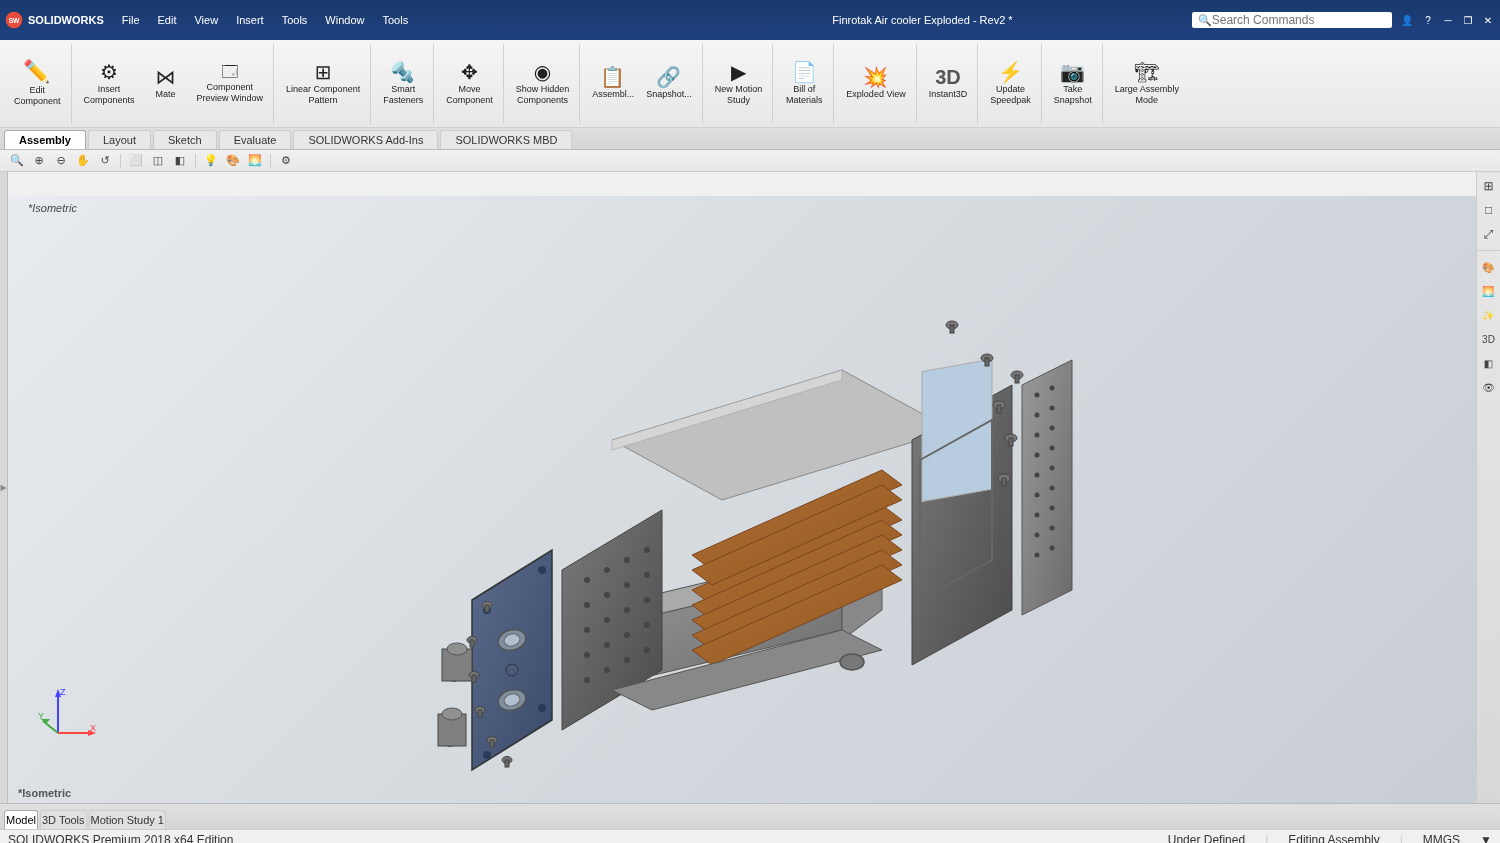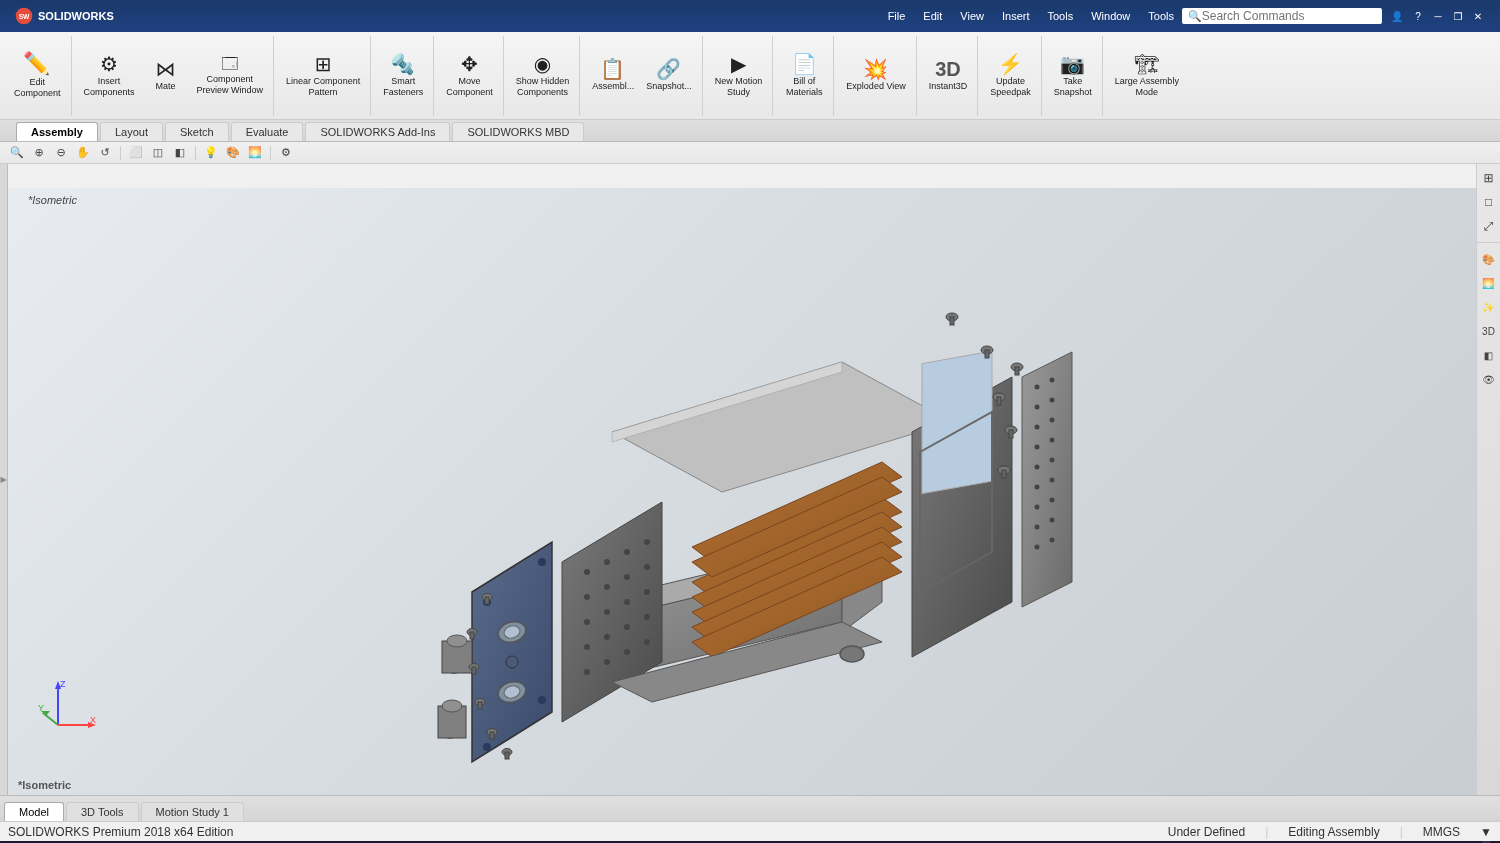--- a/index.html
+++ b/index.html
@@ -1,31 +1,31 @@
 <!DOCTYPE html>
 <html><head>
   <meta charset="utf-8">
   <style>
     * { margin: 0; padding: 0; box-sizing: border-box; }
     body { width: 1500px; height: 843px; overflow: hidden; font-family: 'Segoe UI', Arial, sans-serif; font-size: 11px; background: #f0f0f0; }
 
     
     #titlebar {
-      height: 32px;
+      height: 40px;
       background: linear-gradient(to bottom, #1a3a6b, #1e4080);
       display: flex;
       align-items: center;
-      padding: 0 14px;
+      padding: 0 4px;
       color: white;
     }
     #titlebar .logo {
       display: flex; align-items: center; gap: 4px; font-weight: bold; font-size: 11px; color: white; margin-right: 10px;
     }
     #titlebar .logo svg { width: 20px; height: 20px; }
-    #titlebar .menu-items { display: flex; gap: 2px; flex: 1; justify-content: flex-end; }
+    #titlebar .menu-items { display: flex; gap: 2px; flex: 1; }
     #titlebar .menu-item {
       padding: 2px 8px; font-size: 11px; color: white; cursor: pointer; border-radius: 2px;
     }
     #titlebar .title-center {
       flex: 1; text-align: center; font-size: 11px; color: white; font-weight: normal;
     }
     #titlebar .search-bar {
       display: flex; align-items: center; background: white; border-radius: 2px; padding: 1px 6px; margin-right: 8px;
       width: 200px;
     }
@@ -59,21 +59,21 @@
     .toolbar-btn .icon { font-size: 22px; line-height: 1; }
     .toolbar-btn .label { font-size: 9px; text-align: center; line-height: 1.2; }
 
     
     #tabbar {
       height: 22px;
       background: linear-gradient(to bottom, #e0e0e0, #d5d5d5);
       border-bottom: 1px solid #bbb;
       display: flex;
       align-items: flex-end;
-      padding: 0 16px;
+      padding: 0 4px;
     }
     .tab {
       padding: 3px 14px; font-size: 11px; cursor: pointer; border: 1px solid #ccc;
       border-bottom: none; border-radius: 3px 3px 0 0; background: #e8e8e8; color: #333; margin-right: 2px;
     }
     .tab.active {
       background: white; color: #000; font-weight: bold; border-color: #aaa;
     }
 
     
@@ -123,21 +123,21 @@
     }
 
     
     #bottomtabs {
       height: 26px;
       background: linear-gradient(to bottom, #e0e0e0, #d5d5d5);
       border-top: 1px solid #bbb;
       display: flex; align-items: flex-end; padding: 0 4px;
     }
     .btab {
-      padding: 3px 14px; font-size: 11px; cursor: pointer; border: 1px solid #ccc;
+      padding: 3px 1px; font-size: 11px; cursor: pointer; border: 1px solid #ccc;
       border-bottom: none; border-radius: 3px 3px 0 0; background: #e0e0e0; color: #333; margin-right: 2px;
     }
     .btab.active { background: white; color: #000; border-color: #aaa; }
 
     
     #statusbar {
       height: 20px;
       background: #f0f0f0;
       border-top: 1px solid #ccc;
       display: flex; align-items: center; padding: 0 8px; gap: 20px; font-size: 12px; color: #333;
@@ -201,20 +201,21 @@
   </div>
   <div class="menu-items">
     <span class="menu-item">File</span>
     <span class="menu-item">Edit</span>
     <span class="menu-item">View</span>
     <span class="menu-item">Insert</span>
     <span class="menu-item">Tools</span>
     <span class="menu-item">Window</span>
     <span class="menu-item">Tools</span>
   </div>
+  <div class="title-center">Finrotak Air cooler Exploded - Rev2 *</div>
   <div class="search-bar">
     <span style="color:#888;font-size:11px;">🔍</span>
     <input type="text" placeholder="Search Commands" style="">
   </div>
   <div class="window-controls">
     <div class="win-btn">👤</div>
     <div class="win-btn">?</div>
     <div class="win-btn">─</div>
     <div class="win-btn">❐</div>
     <div class="win-btn close">✕</div>

